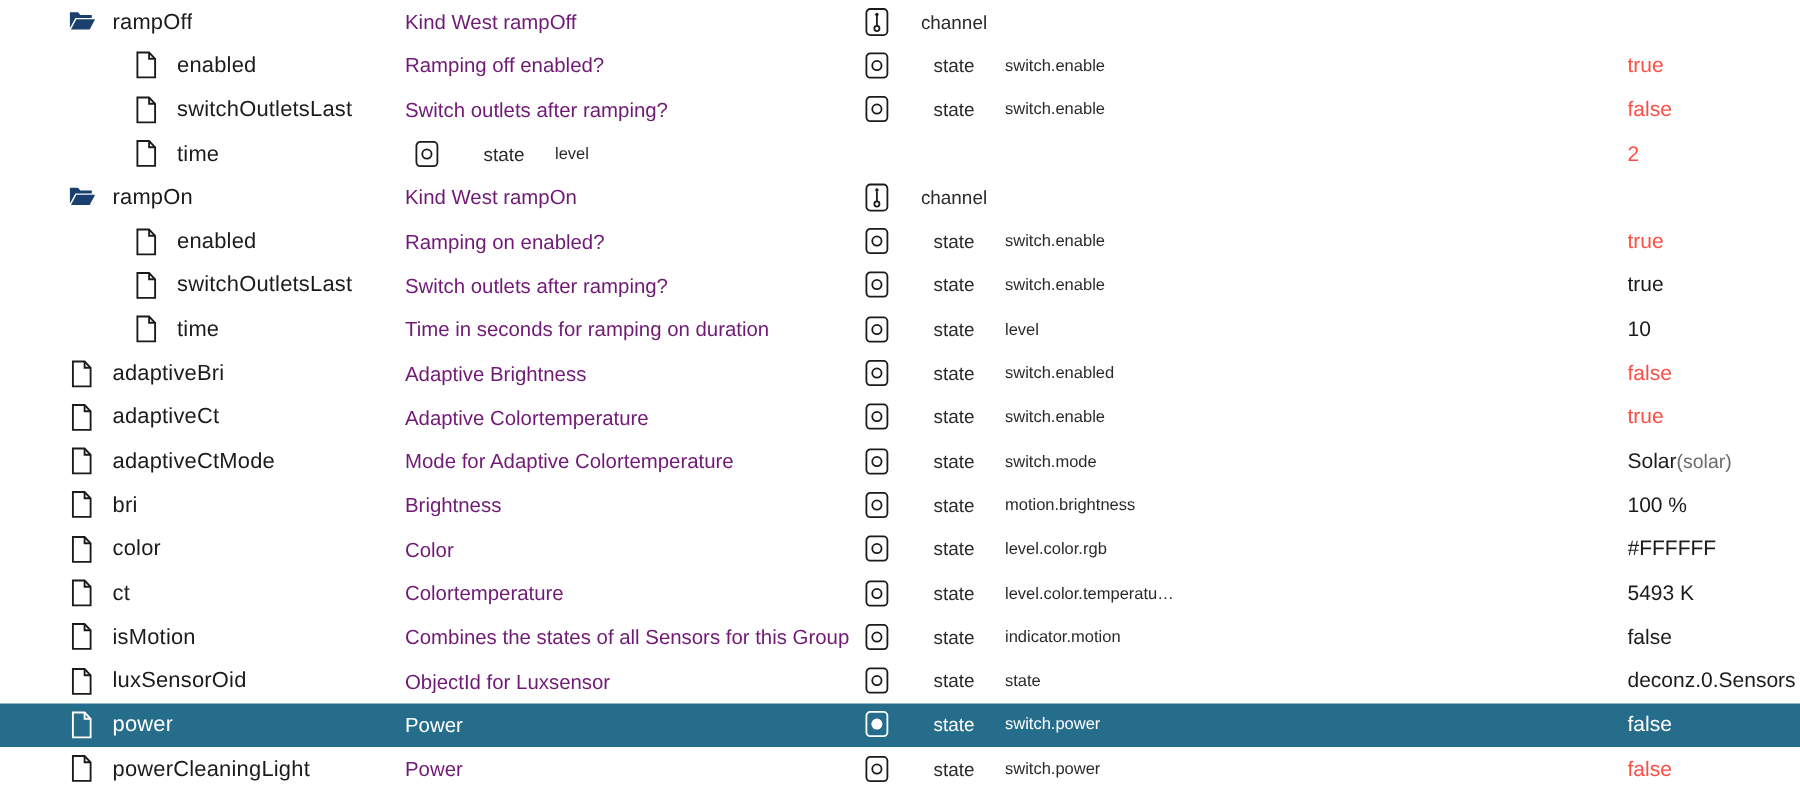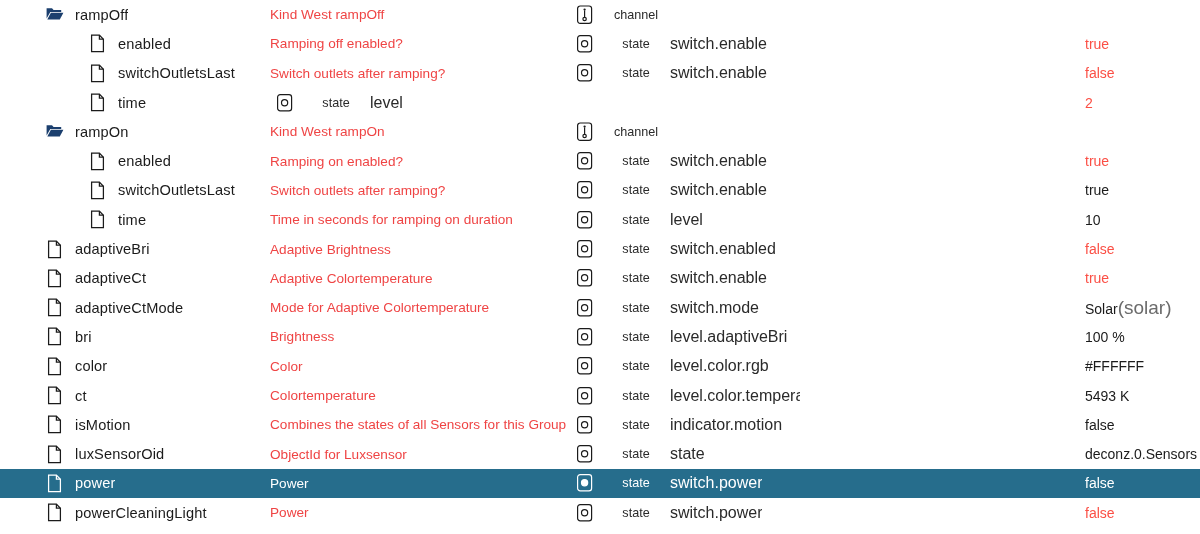--- a/index.html
+++ b/index.html
@@ -69,21 +69,21 @@
 
   
   .col-desc {
     width: 300px;
     flex: 0 0 300px;
     box-sizing: border-box;
     overflow: hidden;
   }
   .desc-label {
     font-size: 13.6px;
-    color: #ef4444;
+    color: #701a75;
     overflow: hidden;
     text-overflow: clip;
     white-space: nowrap;
     display: block;
   }
   .tree-row.selected .desc-label { color: #ffffff; }
 
   
   .col-role {
     width: 230px;
@@ -104,21 +104,21 @@
   .badge-icon svg { display: block; }
   .kind-label {
     font-size: 12.6px;
     color: #2a2a2a;
     flex: 0 0 auto;
     width: 68px;
     text-align: center;
   }
   .tree-row.selected .kind-label { color: #ffffff; }
   .role-label {
-    font-size: 16px;
+    font-size: 11px;
     color: #2a2a2a;
     overflow: hidden;
     white-space: nowrap;
   }
   .tree-row.selected .role-label { color: #ffffff; }
 
   
   .col-gap { flex: 1 1 auto; }
 
   
@@ -130,21 +130,21 @@
     overflow: hidden;
     white-space: nowrap;
   }
   .value-label {
     font-size: 14px;
     color: #1b1b1b;
   }
   .value-label.red { color: #fb4f45; }
   .tree-row.selected .value-label { color: #ffffff; }
   .value-sub {
-    font-size: 19px;
+    font-size: 13px;
     color: #6b6b6b;
     margin-top: 19px;
   }
 </style>
 </head>
 <body>
 
 <div id="object-tree">
     <div class="tree-row indent-1">
       <div class="col-name">
@@ -447,21 +447,21 @@
         <span class="desc-label">Brightness</span>
       </div>
       <div class="col-role">
         <span class="badge-icon">
           <svg width="20" height="22" viewBox="0 0 20 22">
             <rect x="2.6" y="2.6" width="14.0" height="16.2" rx="2.6" ry="2.6" fill="none" stroke="#1b1b1b" stroke-width="1.2"></rect>
             <circle cx="9.6" cy="10.7" r="3.1" fill="none" stroke="#1b1b1b" stroke-width="1.2"></circle>
           </svg>
         </span>
         <span class="kind-label">state</span>
-        <span class="role-label">level.adaptiveBri</span>
+        <span class="role-label">motion.brightness</span>
       </div>
       <div class="col-gap"></div>
       <div class="col-value"><span class="value-label">100 %</span></div>
     </div>
     <div class="tree-row indent-1">
       <div class="col-name">
         <span class="type-icon">
           <svg width="18" height="21" viewBox="0 0 18 21">
             <path d="M2.6 2.0 L10.4 2.0 L14.4 6.2 L14.4 18.6 L2.6 18.6 Z" fill="none" stroke="#1b1b1b" stroke-width="1.25" stroke-linejoin="miter"></path>
             <path d="M10.4 2.0 L10.4 6.2 L14.4 6.2" fill="none" stroke="#1b1b1b" stroke-width="1.25"></path>

